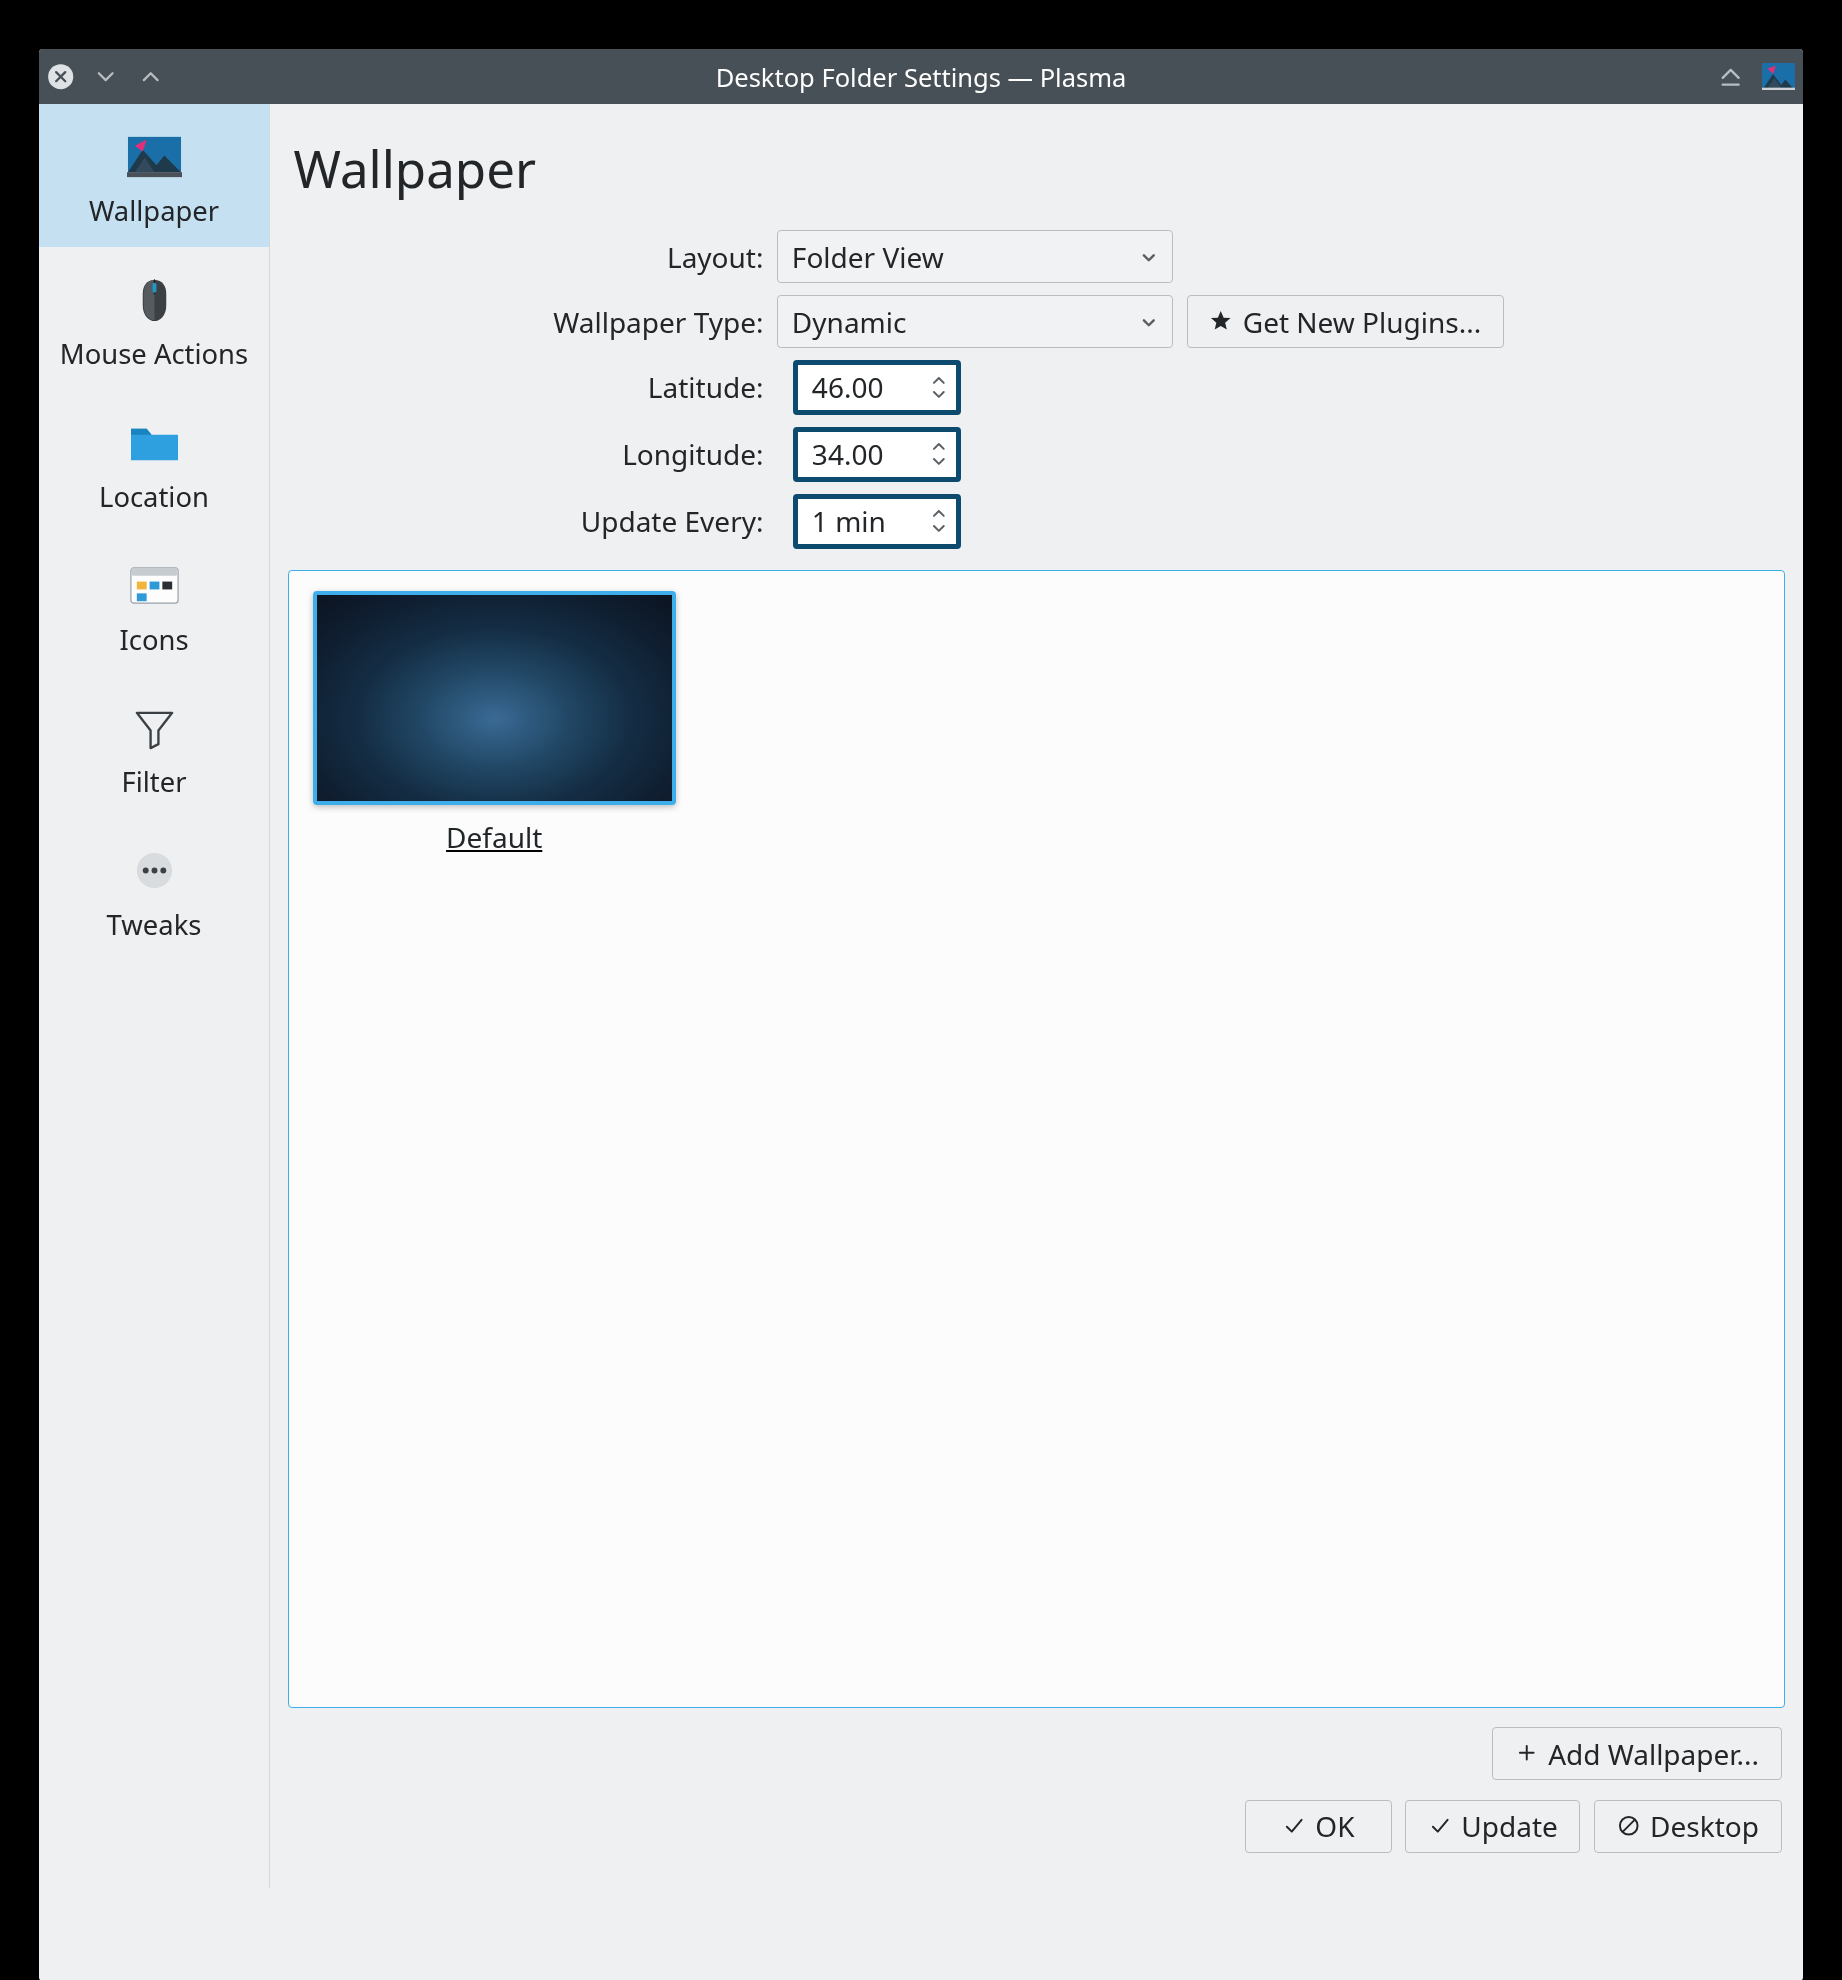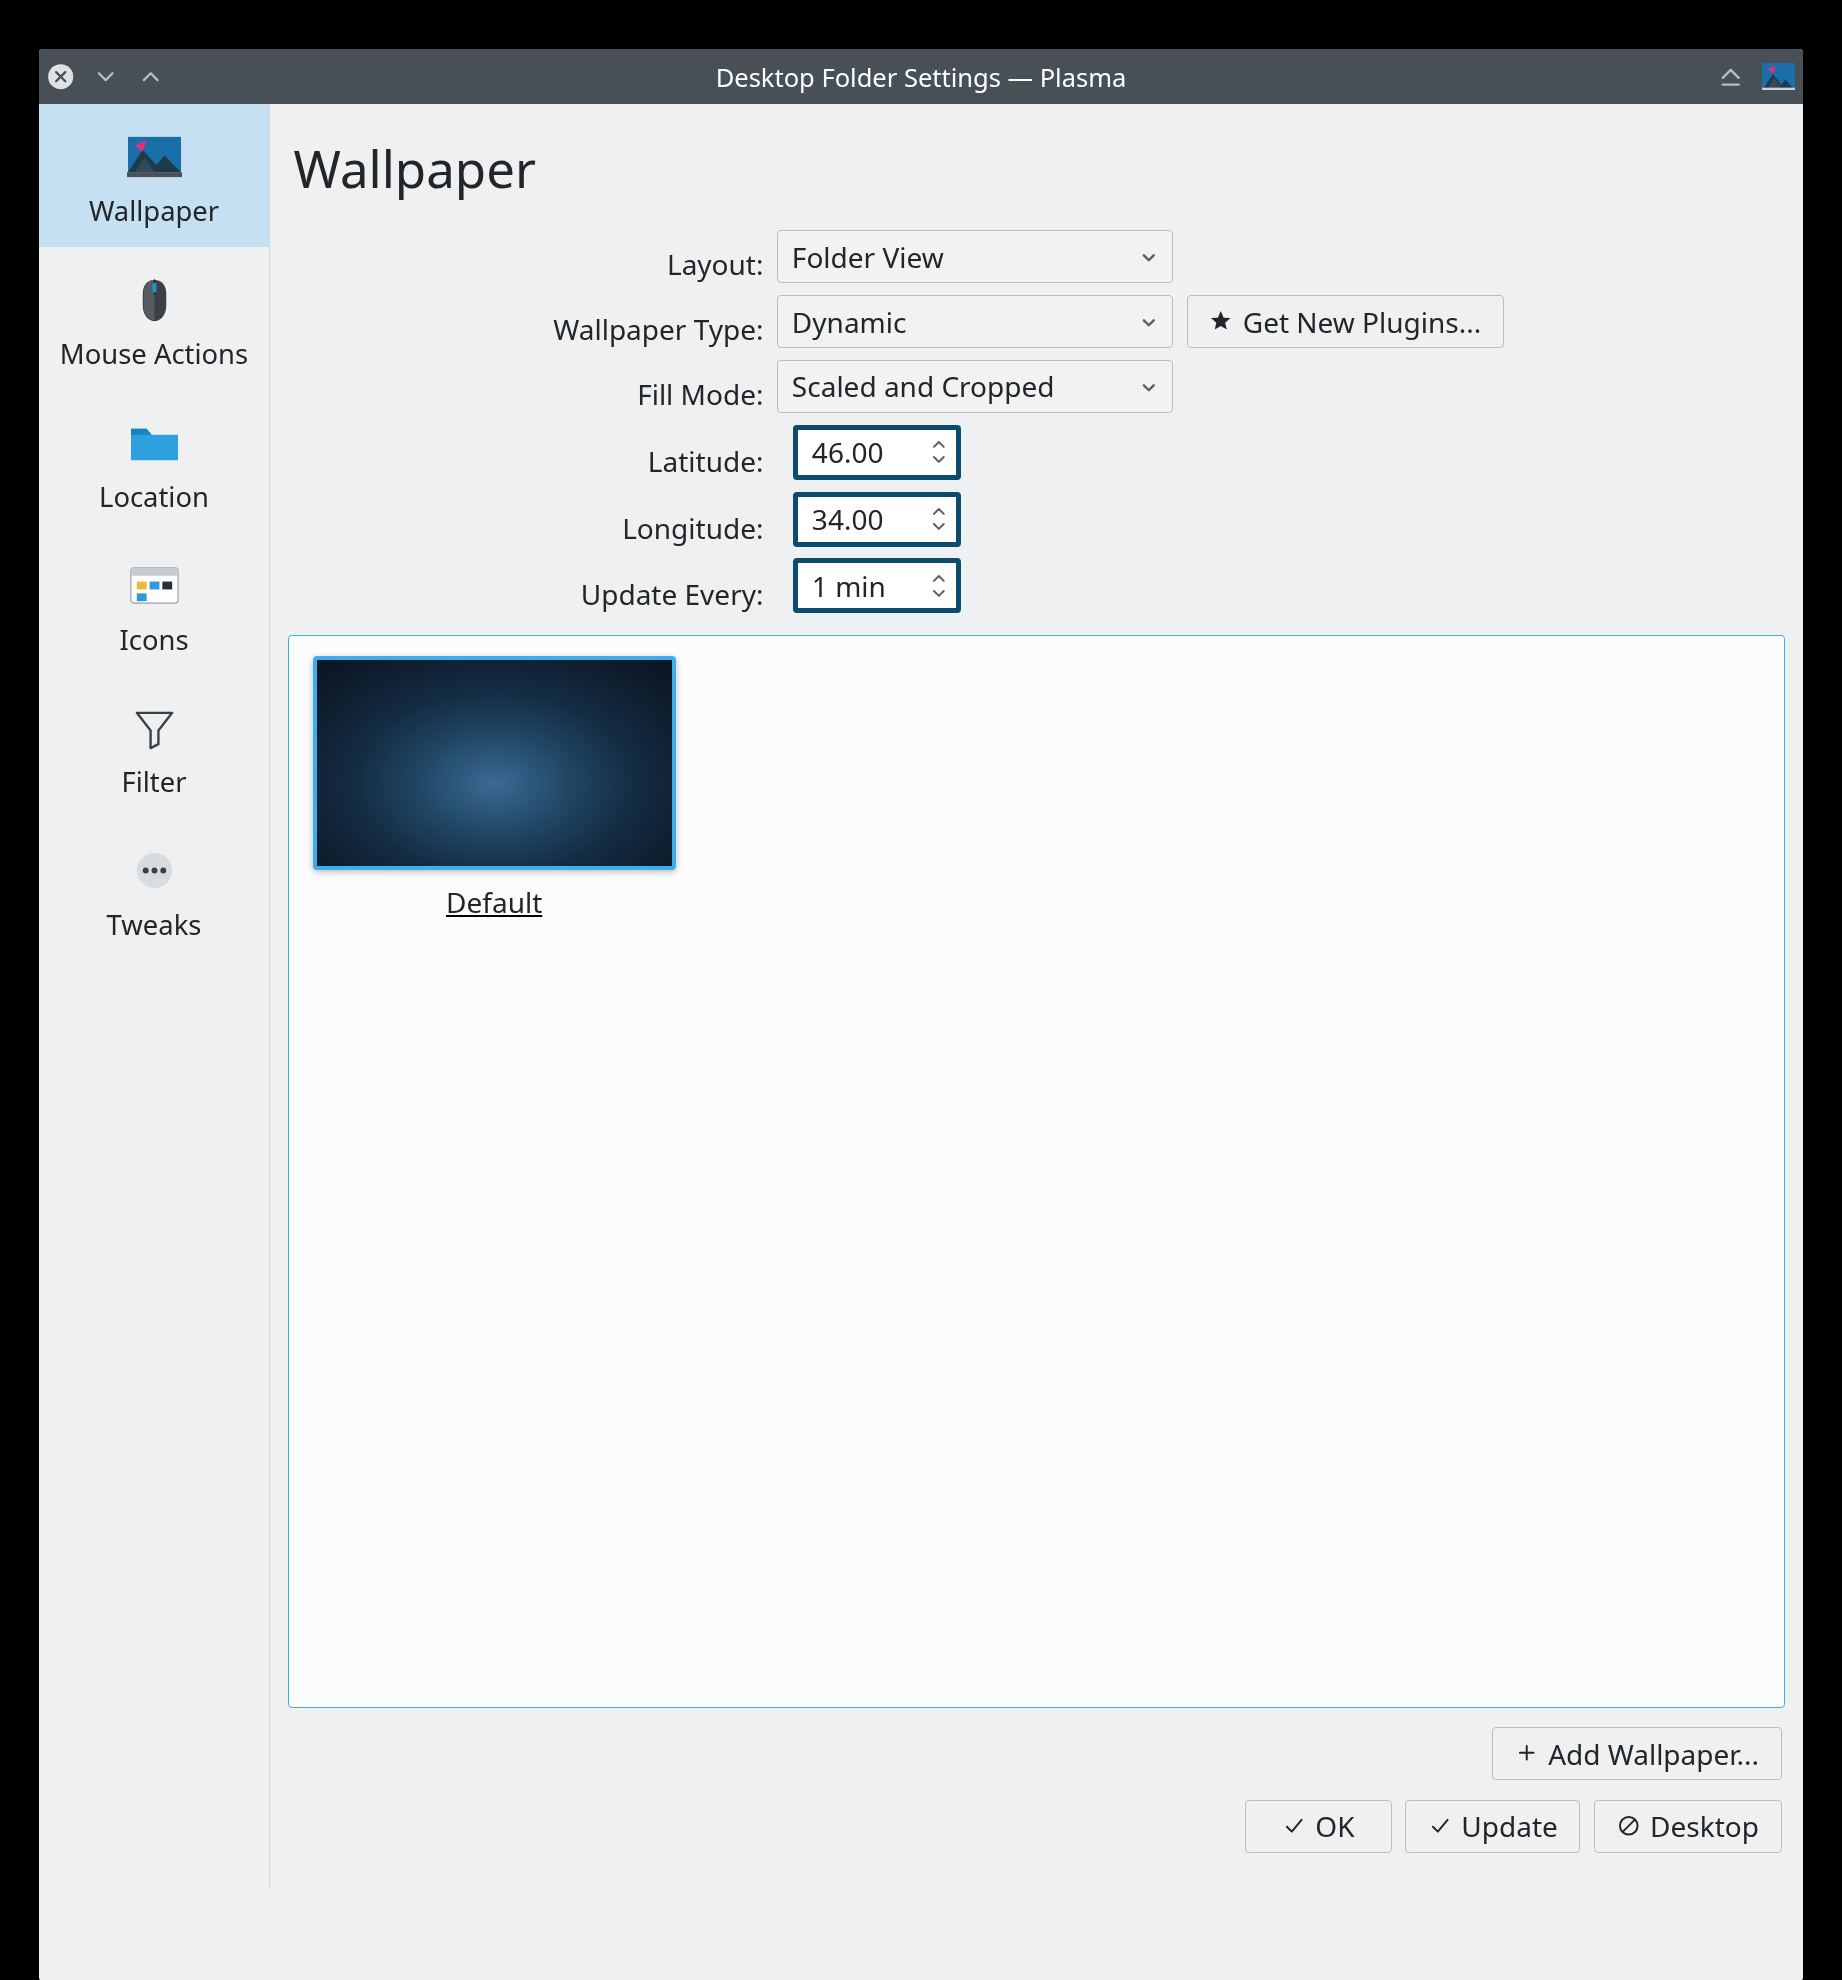--- a/index.html
+++ b/index.html
@@ -81,21 +81,21 @@
   }
   .page-title{
     font-size:51px;font-weight:400;margin:0 0 27.4px 0;color:#232629;
     padding-left:5.9px;
   }
 
   .form{
     display:flex;flex-direction:column;gap:11.8px;
     padding-left:5.9px;margin-bottom:21.6px;
   }
-  .form-row{display:flex;align-items:flex-end;gap:13.7px;}
+  .form-row{display:flex;align-items:center;gap:13.7px;}
   .form-label{
     width:470px;text-align:right;font-size:28px;color:#232629;
   }
   .select{
     width:396px;height:53px;
     border:1px solid var(--box-border);border-radius:3.9px;
     background:#f1f2f3;
     display:flex;align-items:center;justify-content:space-between;
     padding:0 13.7px;font-size:28px;color:#232629;cursor:pointer;
   }
@@ -302,31 +302,20 @@
           <div class="btn">
             <span>
               <svg viewBox="0 0 24 24">
                   <polygon points="12 2 15 9 22 9.3 16.5 14 18.2 21 12 17.3 5.8 21 7.5 14 2 9.3 9 9" fill="#232629" stroke="none"></polygon>
                 </svg>
             </span>
             <span>Get New Plugins...</span>
           </div>
         </div>
 
-        <div class="form-row">
-          <div class="form-label">Fill Mode:</div>
-          <div class="select">
-            <span>Scaled and Cropped</span>
-            <span class="chev">
-              <svg viewBox="0 0 16 16" width="19.6" height="19.6">
-                  <polyline points="4 6 8 10 12 6"></polyline>
-                </svg>
-            </span>
-          </div>
-        </div>
 
         <div class="form-row">
           <div class="form-label">Latitude:</div>
           <div class="spin">
             <div class="val">46.00</div>
             <div class="arrows">
               <svg viewBox="0 0 16 10">
                   <polyline points="3 7 8 2 13 7"></polyline>
                 </svg>
               <svg viewBox="0 0 16 10">

